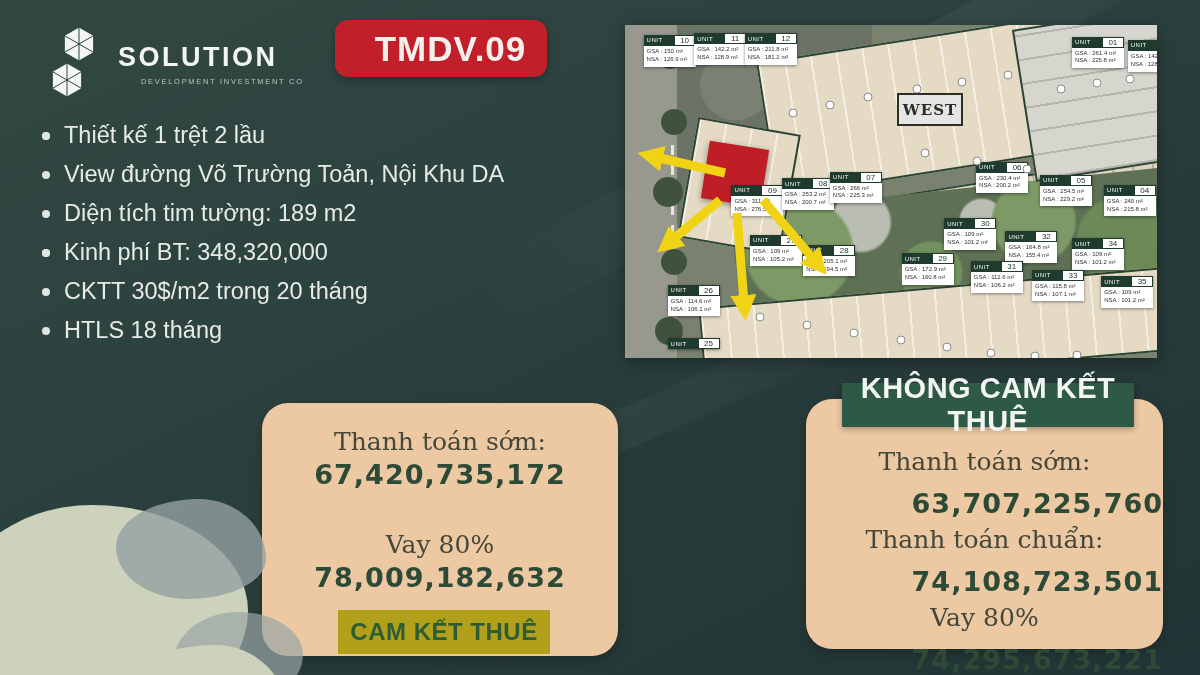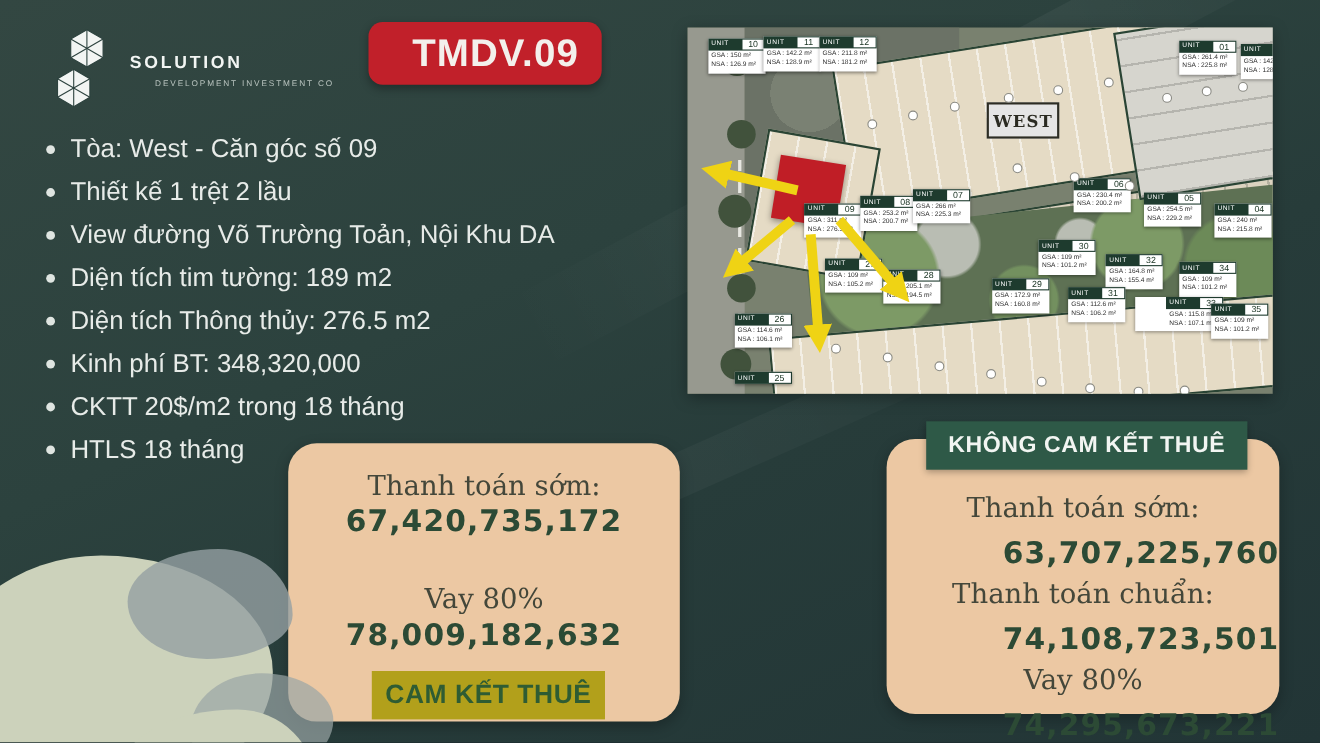--- a/index.html
+++ b/index.html
@@ -17,21 +17,21 @@
   .splash .gray{position:absolute;right:-18px;top:-6px;width:150px;height:100px;background:#95a0a3;opacity:.8;
           border-radius:55% 45% 52% 48% / 48% 60% 40% 52%;}
   .splash .gray2{position:absolute;right:-55px;bottom:28px;width:130px;height:95px;background:#9aa5a5;opacity:.7;
           border-radius:50% 50% 60% 40% / 55% 45% 55% 45%;}
   .splash .pale{position:absolute;right:-40px;bottom:-30px;width:180px;height:120px;background:#ccd2bb;
           border-radius:60% 40% 55% 45% / 50% 60% 40% 50%;}
 
   
   .logo{position:absolute;left:42px;top:24px;display:flex;align-items:center;}
   .logo-text{margin-left:14px;}
-  .logo-name{color:#f2f5f3;font-weight:bold;font-size:16px;letter-spacing:2.5px;}
+  .logo-name{color:#f2f5f3;font-weight:bold;font-size:27px;letter-spacing:2.5px;}
   .logo-sub{color:#b9c4bf;font-size:7.5px;letter-spacing:1.7px;margin-top:4px;padding-left:23px;}
 
   
   .code-badge{position:absolute;left:335px;top:20px;width:193px;height:57px;background:#c1202a;
           border-radius:13px;display:flex;align-items:center;justify-content:center;
           color:#f3f0ec;font-size:35px;font-weight:bold;letter-spacing:1px;box-shadow:0 3px 8px rgba(0,0,0,.3);padding-left:19px;}
 
   
   .features{position:absolute;left:36px;top:116px;width:585px;list-style:none;margin:0;padding:0;}
   .features li{position:relative;padding-left:28px;color:#e7ebe8;font-size:23.5px;line-height:39px;}
@@ -78,21 +78,21 @@
   .p-value{font-size:27px;font-weight:bold;color:#2c4a35;letter-spacing:1px;font-family:"DejaVu Sans",sans-serif;}
   .card-left .p-label.first{margin-top:24px;}
   .card-left .p-value{margin-top:3px;}
   .card-left .p-label.second{margin-top:40px;}
   .card-right .inner{padding-top:42px;}
   .card-right .p-label{margin-top:6px;}
   .card-right .p-value{margin-top:12px;text-align:right;}
   .badge-olive{position:absolute;left:76px;bottom:2px;width:212px;height:44px;background:#b2a01b;
         display:flex;align-items:center;justify-content:center;font-weight:bold;font-size:24px;color:#2f5c33;letter-spacing:.5px;}
   .badge-green{position:absolute;left:36px;top:-16px;width:292px;height:44px;background:#2e5947;
-        display:flex;align-items:center;justify-content:center;font-weight:bold;font-size:21px;color:#f2f5f2;letter-spacing:.5px;
+        display:flex;align-items:center;justify-content:center;font-weight:bold;font-size:29px;color:#f2f5f2;letter-spacing:.5px;
         box-shadow:0 2px 6px rgba(0,0,0,.3);}
 </style>
 </head>
 <body>
 
 <div class="slide">
   <div class="streak s1"></div>
   <div class="streak s2"></div>
 
   <div class="logo">
@@ -114,27 +114,27 @@
     </span>
     <div class="logo-text">
       <div class="logo-name">SOLUTION</div>
       <div class="logo-sub">DEVELOPMENT INVESTMENT CO</div>
     </div>
   </div>
 
   <div class="code-badge">TMDV.09</div>
 
   <ul class="features">
-    <li><span class="dot"></span><span>Tòa: West - Căn góc số 09</span></li>
+    <li><span class="dot"></span></li>
     <li><span class="dot"></span><span>Thiết kế 1 trệt 2 lầu</span></li>
     <li><span class="dot"></span><span>View đường Võ Trường Toản, Nội Khu DA</span></li>
     <li><span class="dot"></span><span>Diện tích tim tường: 189 m2</span></li>
-    <li><span class="dot"></span><span>Diện tích Thông thủy: 276.5 m2</span></li>
+    <li><span class="dot"></span></li>
     <li><span class="dot"></span><span>Kinh phí BT: 348,320,000</span></li>
-    <li><span class="dot"></span><span>CKTT 20$/m2 trong 18 tháng</span></li>
+    <li><span class="dot"></span><span>CKTT 30$/m2 trong 20 tháng</span></li>
     <li><span class="dot"></span><span>HTLS 18 tháng</span></li>
   </ul>
 
   <div class="floorplan">
     <div class="fp road-left"></div>
     <div class="road-mark"></div>
     <div class="fp darkzone"></div>
     <div class="fp tree" style="left:30px;top:14px;width:30px;height:30px;"></div>
     <div class="fp tree" style="left:36px;top:84px;width:26px;height:26px;"></div>
     <div class="fp tree" style="left:28px;top:152px;width:30px;height:30px;"></div>
@@ -373,21 +373,21 @@
         <div class="unit-tag" style="left: 65%; top: 71%;">
           <div class="ut-head">
             <span class="ut-l">UNIT</span>
             <span class="ut-n">31</span>
           </div>
           <div class="ut-b">
             <div>GSA : 112.6 m²</div>
             <div>NSA : 106.2 m²</div>
           </div>
         </div>
-        <div class="unit-tag" style="left: 76.5%; top: 73.5%; padding-left: 28px;">
+        <div class="unit-tag" style="left: 76.5%; top: 73.5%;">
           <div class="ut-head">
             <span class="ut-l">UNIT</span>
             <span class="ut-n">33</span>
           </div>
           <div class="ut-b">
             <div>GSA : 115.8 m²</div>
             <div>NSA : 107.1 m²</div>
           </div>
         </div>
         <div class="unit-tag" style="left: 89.5%; top: 75.5%;">

